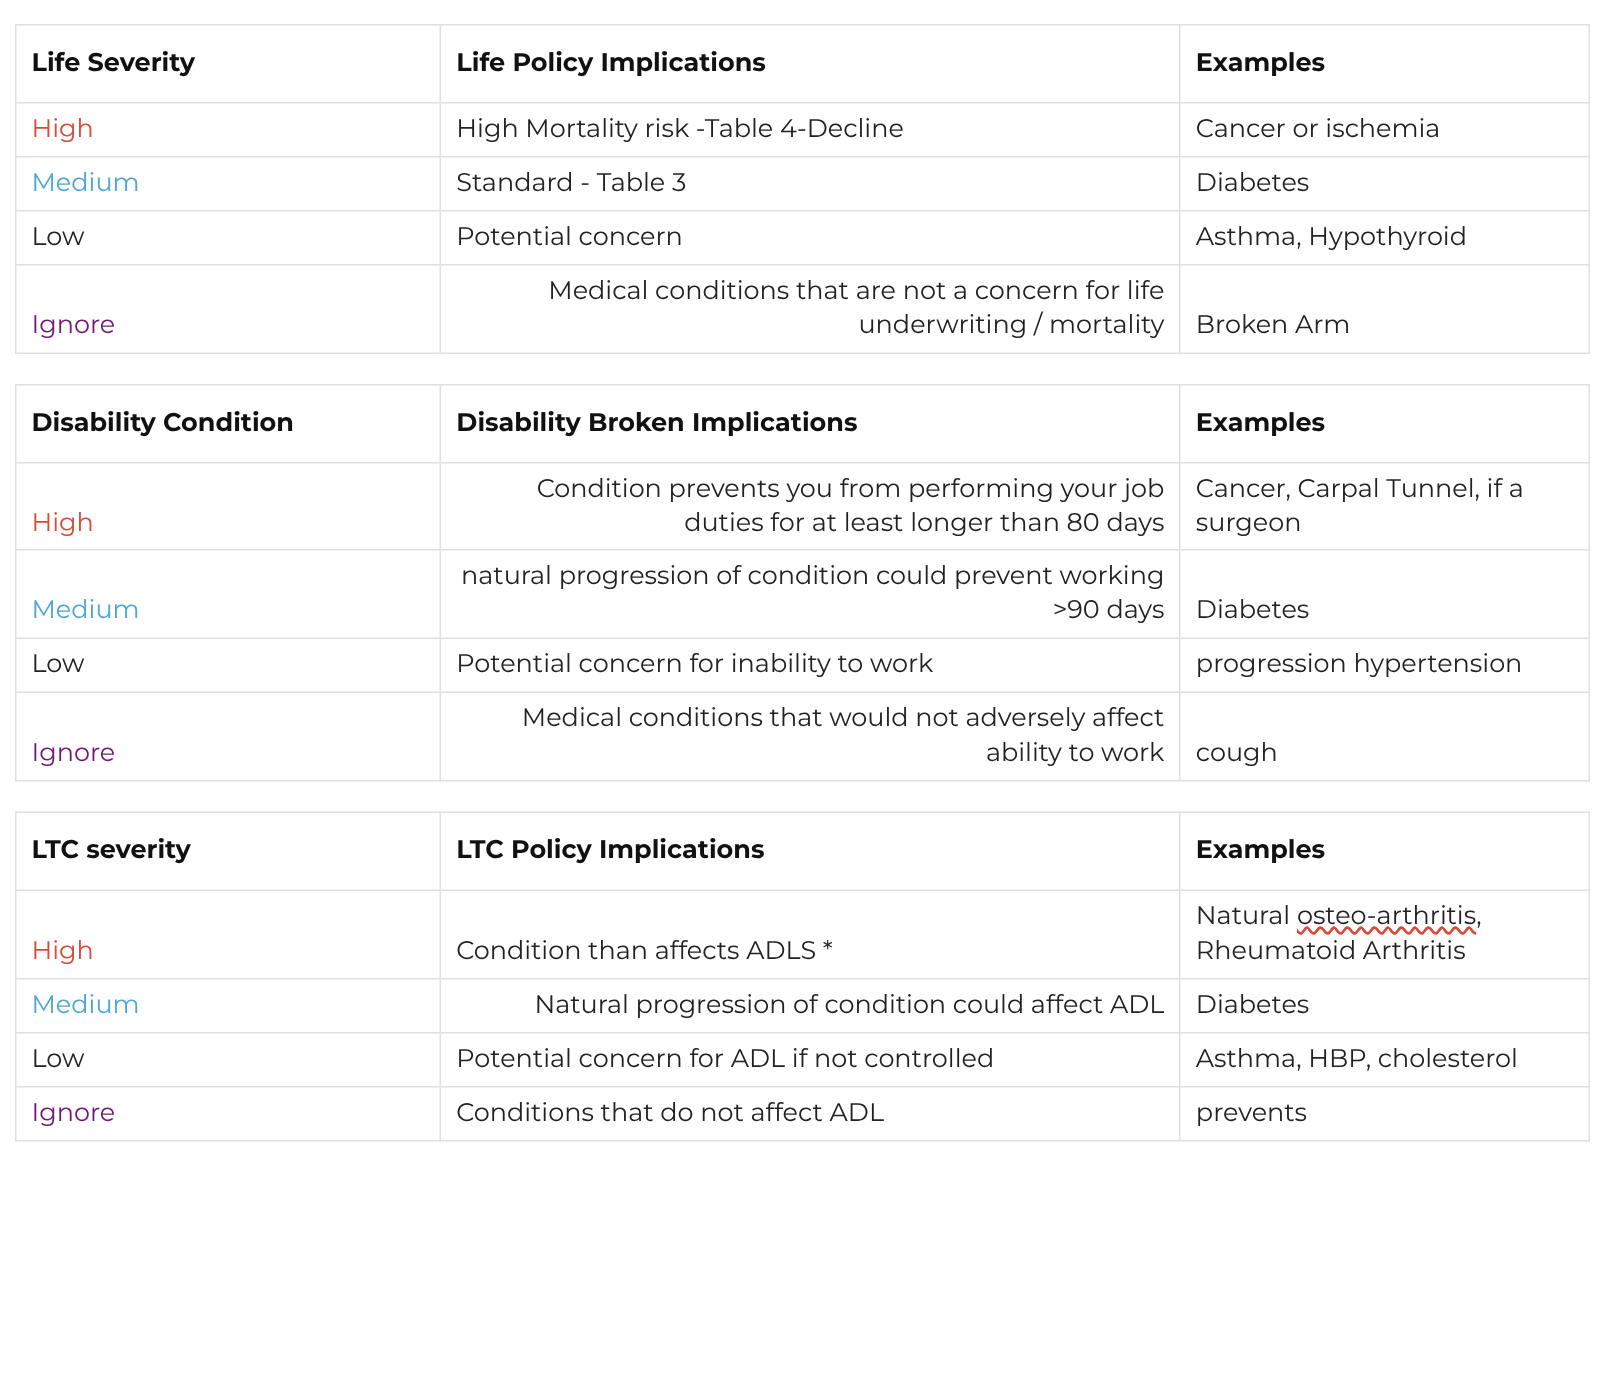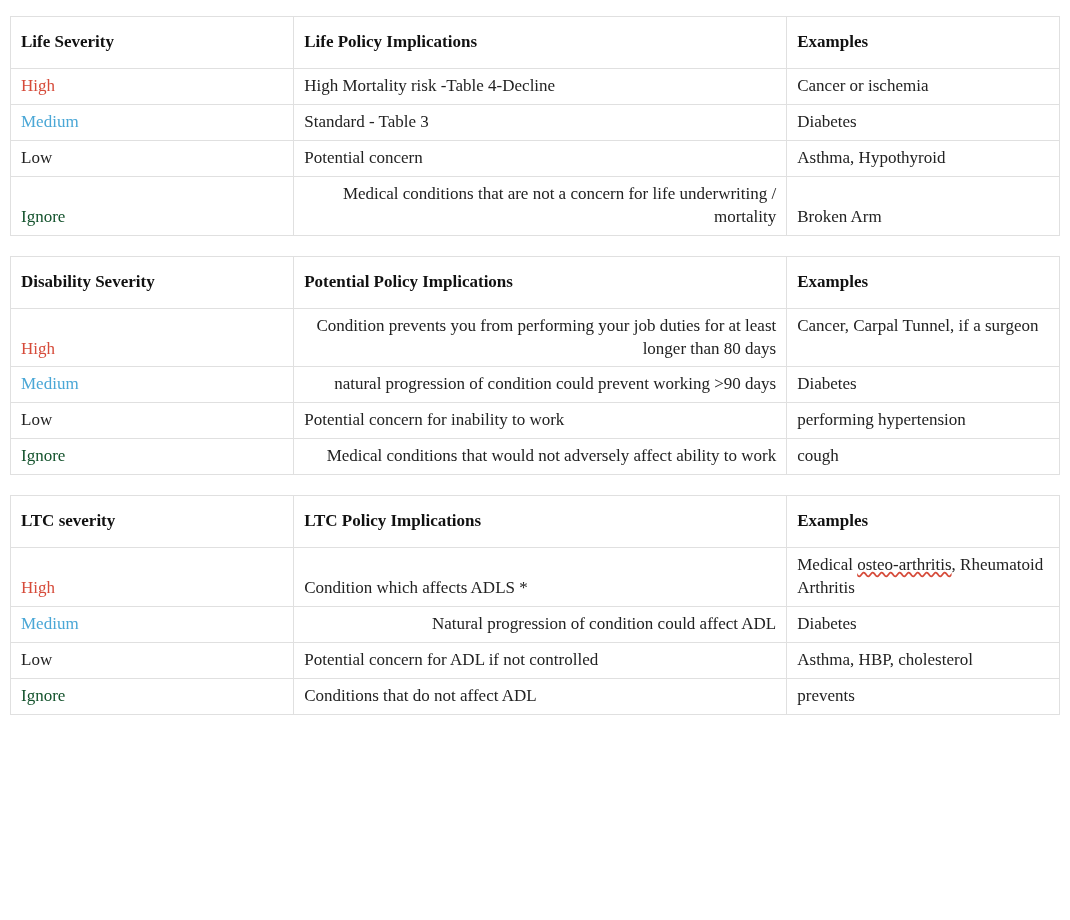--- a/index.html
+++ b/index.html
@@ -10,21 +10,20 @@
     font-size: 17px;
     color: #222;
     background: #fff;
     width: 1070px;
   }
   table {
     border-collapse: collapse;
     width: 100%;
     margin-bottom: 20px;
     table-layout: fixed;
-    font-family: Liberation Serif, serif;
   }
   th, td {
     border: 1px solid #e0e0e0;
     padding: 6px 10px;
     text-align: left;
     vertical-align: top;
     font-weight: 400;
     line-height: 1.35;
   }
   th {
@@ -34,21 +33,21 @@
     padding-top: 14px;
     padding-bottom: 14px;
   }
   col.col-sev { width: 27%; }
   col.col-imp { width: 47%; }
   col.col-ex  { width: 26%; }
   .sev { vertical-align: bottom; margin-left: 24px; }
   .sev-high   { color: #d64b3a; }
   .sev-medium { color: #4aa7d6; }
   .sev-low    { color: #222; }
-  .sev-ignore { color: #14532d; }
+  .sev-ignore { color: #701a75; }
   .tall { padding-top: 6px; padding-bottom: 6px; text-align: right; }
   .spellcheck {
     text-decoration: underline wavy #d64b3a;
     text-decoration-skip-ink: none;
   }
 </style>
 </head>
 <body>
 
 <table>
@@ -89,40 +88,40 @@
 </table>
 
 <table>
   <colgroup>
       <col class="col-sev">
       <col class="col-imp">
       <col class="col-ex">
     </colgroup>
   <thead>
     <tr>
-      <th>Disability Severity</th>
-      <th>Potential Policy Implications</th>
+      <th>Disability Condition</th>
+      <th>Disability Broken Implications</th>
       <th>Examples</th>
     </tr>
   </thead>
   <tbody>
     <tr>
       <td class="sev sev-high">High</td>
       <td class="tall">Condition prevents you from performing your job duties for at least longer than 80 days</td>
       <td>Cancer, Carpal Tunnel, if a surgeon</td>
     </tr>
     <tr>
       <td class="sev sev-medium">Medium</td>
       <td class="tall">natural progression of condition could prevent working &gt;90 days</td>
       <td class="sev">Diabetes</td>
     </tr>
     <tr>
       <td class="sev sev-low">Low</td>
       <td>Potential concern for inability to work</td>
-      <td>performing hypertension</td>
+      <td>progression hypertension</td>
     </tr>
     <tr>
       <td class="sev sev-ignore">Ignore</td>
       <td class="tall">Medical conditions that would not adversely affect ability to work</td>
       <td class="sev">cough</td>
     </tr>
   </tbody>
 </table>
 
 <table>
@@ -134,22 +133,22 @@
   <thead>
     <tr>
       <th>LTC severity</th>
       <th>LTC Policy Implications</th>
       <th>Examples</th>
     </tr>
   </thead>
   <tbody>
     <tr>
       <td class="sev sev-high">High</td>
-      <td class="sev">Condition which affects ADLS *</td>
-      <td><span>Medical </span><span class="spellcheck">osteo-arthritis</span><span>, Rheumatoid Arthritis</span></td>
+      <td class="sev">Condition than affects ADLS *</td>
+      <td><span>Natural </span><span class="spellcheck">osteo-arthritis</span><span>, Rheumatoid Arthritis</span></td>
     </tr>
     <tr>
       <td class="sev sev-medium">Medium</td>
       <td class="tall">Natural progression of condition could affect ADL</td>
       <td class="sev">Diabetes</td>
     </tr>
     <tr>
       <td class="sev sev-low">Low</td>
       <td>Potential concern for ADL if not controlled</td>
       <td>Asthma, HBP, cholesterol</td>

